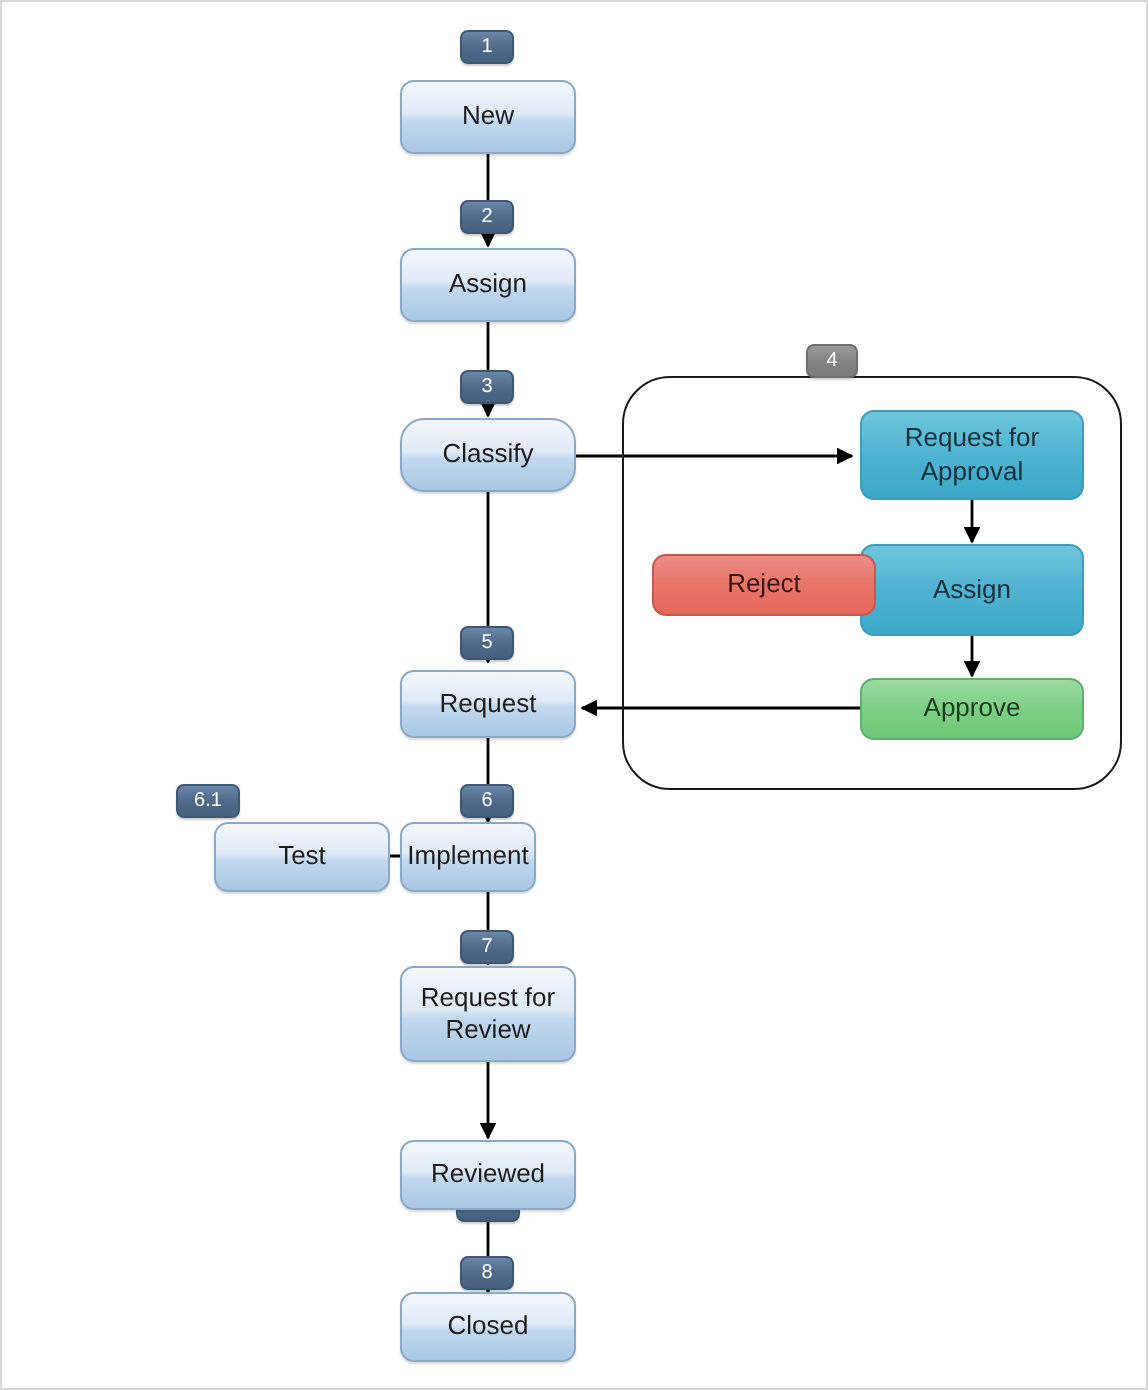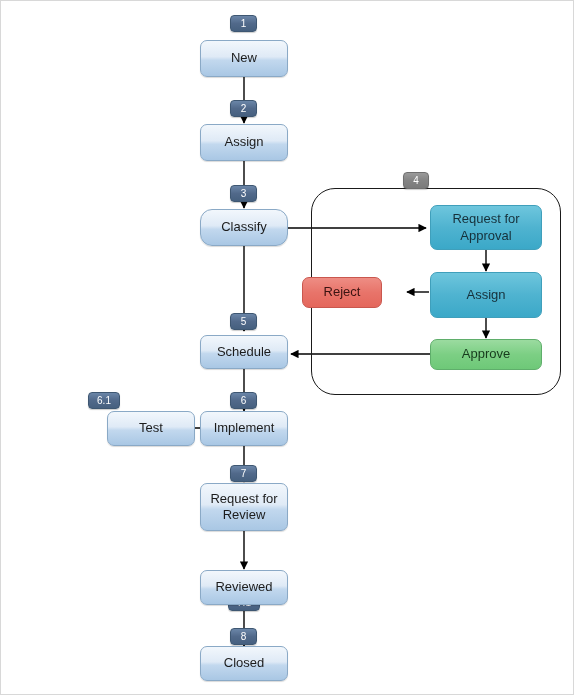--- a/index.html
+++ b/index.html
@@ -131,24 +131,24 @@
   <div class="badge" style="left:229px; top:14px; width:27px; height:17px;">1</div>
   <div class="node node-blue" style="left:199px; top:39px; width:88px; height:37px;">New</div>
 
   <div class="badge" style="left:229px; top:99px; width:27px; height:17px;">2</div>
   <div class="node node-blue" style="left:199px; top:123px; width:88px; height:37px;">Assign</div>
 
   <div class="badge" style="left:229px; top:184px; width:27px; height:17px;">3</div>
   <div class="node node-blue" style="left:199px; top:208px; width:88px; height:37px;border-radius:12px;">Classify</div>
 
   <div class="badge" style="left:229px; top:312px; width:27px; height:17px;">5</div>
-  <div class="node node-blue" style="left:199px; top:334px; width:88px; height:34px;">Schedule</div>
+  <div class="node node-blue" style="left:199px; top:334px; width:88px; height:34px;">Request</div>
 
   <div class="badge" style="left:229px; top:391px; width:27px; height:17px;">6</div>
-  <div class="node node-blue" style="left:199px; top:410px; width:88px; height:35px;">Implement</div>
+  <div class="node node-blue" style="left:199px; top:410px; width:68px; height:35px;">Implement</div>
 
   <div class="badge" style="left:87px; top:391px; width:32px; height:17px;">6.1</div>
   <div class="node node-blue" style="left:62px; top:410px; width:88px; height:35px;margin-left:44px;">Test</div>
 
   <div class="badge" style="left:229px; top:464px; width:27px; height:17px;">7</div>
   <div class="node node-blue" style="left:199px; top:482px; width:88px; height:48px; flex-direction:column;">
     <span>Request for</span>
     <span>Review</span>
   </div>
 
@@ -160,15 +160,15 @@
 
   <div class="node node-teal" style="left:429px; top:204px; width:112px; height:45px; flex-direction:column;">
     <span>Request for</span>
     <span>Approval</span>
   </div>
 
   <div class="node node-teal" style="left:429px; top:271px; width:112px; height:46px;">Assign</div>
 
   <div class="node node-green" style="left:429px; top:338px; width:112px; height:31px;">Approve</div>
 
-  <div class="node node-red" style="left:301px; top:276px; width:80px; height:31px;">Reject</div>
+  <div class="node node-red" style="left:325px; top:276px; width:112px; height:31px;">Reject</div>
 
 </div>
 
 </body></html>

